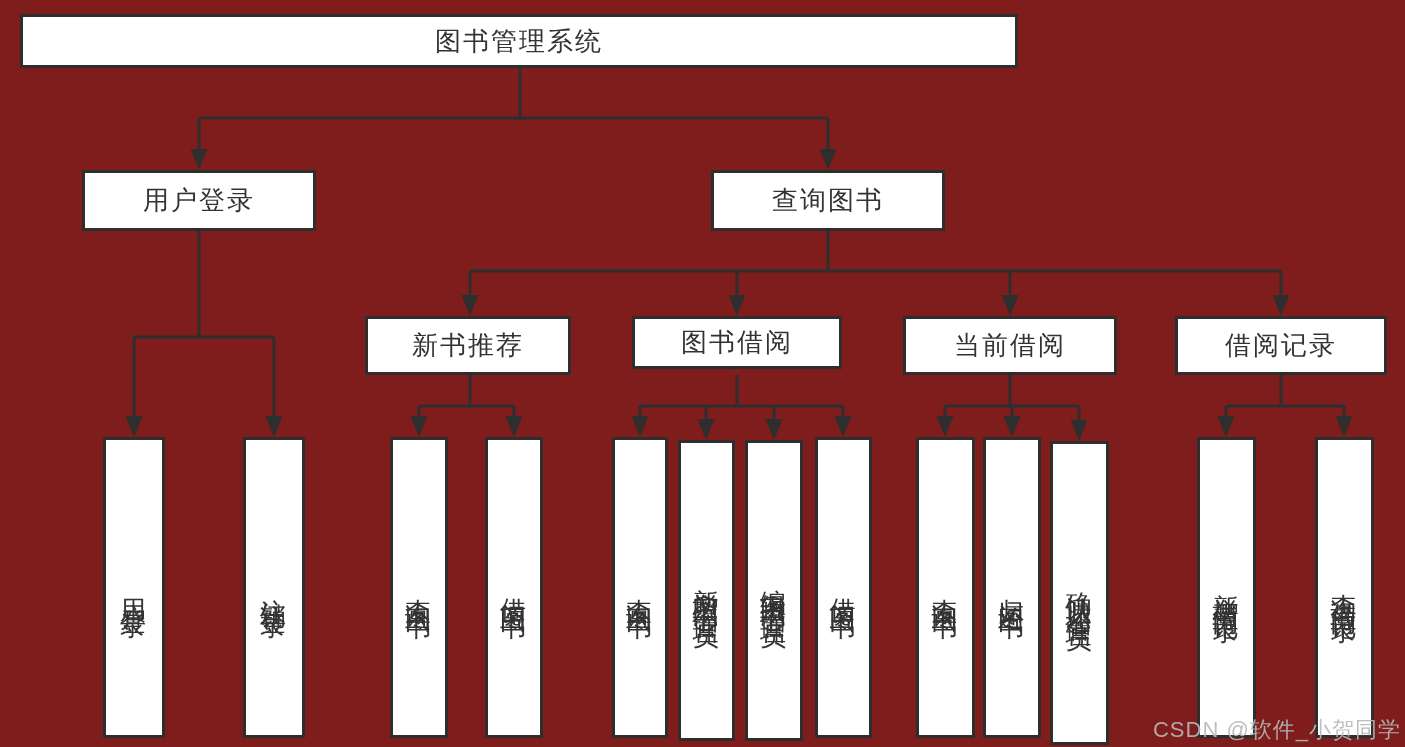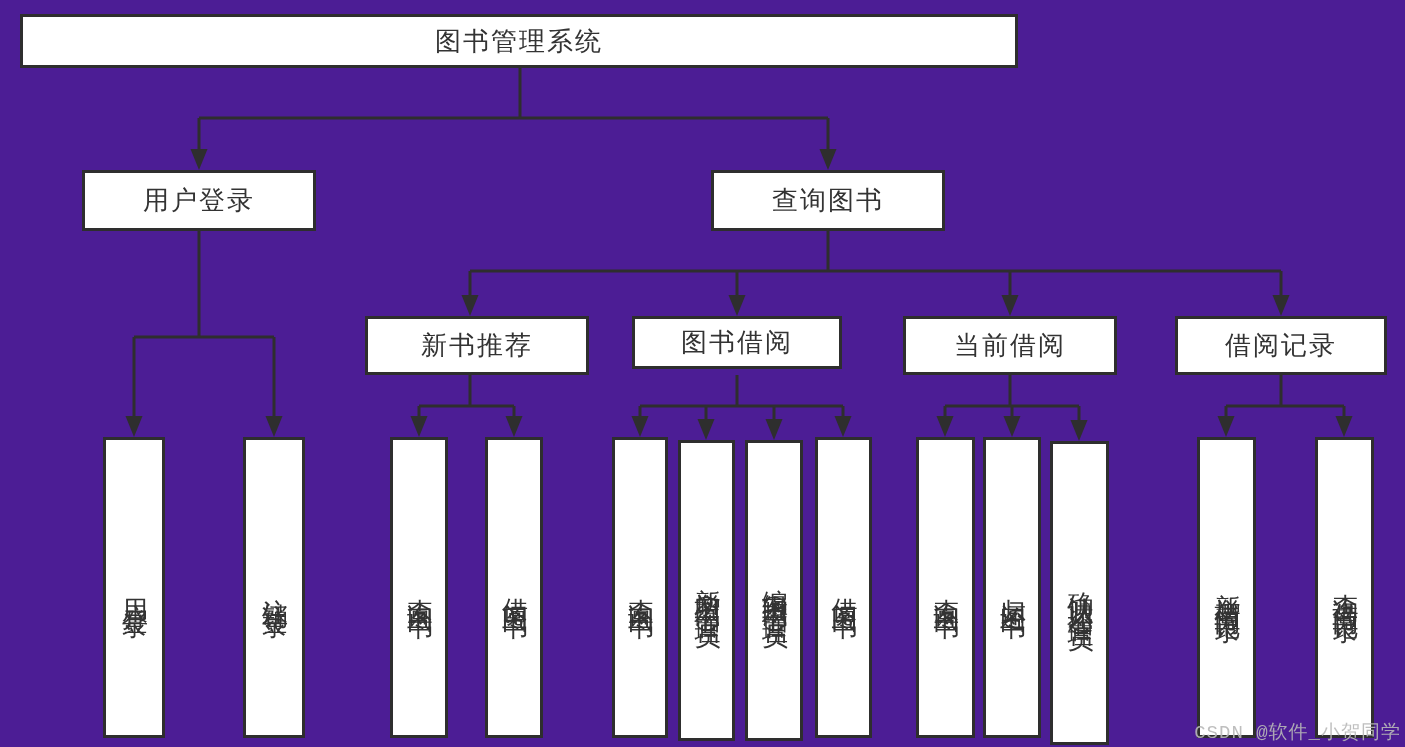--- a/index.html
+++ b/index.html
@@ -1,22 +1,22 @@
 <!DOCTYPE html>
 <html><head>
 <meta charset="utf-8">
 <style>
   html, body { margin: 0; padding: 0; background: #ffffff; }
   .canvas {
     position: relative;
     width: 1405px;
     height: 747px;
-    background: #4c1d95;
+    background: #7f1d1d;
     overflow: hidden;
-    font-family: Liberation Mono, monospace;
+    font-family: Liberation Sans, sans-serif;
   }
   .connectors {
     position: absolute;
     left: 0; top: 0;
     width: 1405px;
     height: 747px;
   }
   .node {
     position: absolute;
     box-sizing: border-box;
@@ -33,21 +33,21 @@
   .leaf {
     writing-mode: vertical-rl;
     text-orientation: mixed;
     letter-spacing: 5px;
     white-space: normal;
   }
   .watermark {
     position: absolute;
     right: 4px;
     bottom: 2px;
-    font-size: 19px;
+    font-size: 22px;
     letter-spacing: 1px;
     color: #b8b8b8;
     opacity: 0.9;
     z-index: 10;
   }
 </style>
 </head>
 <body>
 
 <div class="canvas">
@@ -90,21 +90,21 @@
       <polygon points="1217.5,416 1234.5,416 1226,437"></polygon>
       <polygon points="1335.5,416 1352.5,416 1344,437"></polygon>
     </g>
   </svg>
 
   <div class="node" style="left:20px; top:14px; width:998px; height:54px;">图书管理系统</div>
 
   <div class="node" style="left:82px; top:170px; width:234px; height:61px;">用户登录</div>
   <div class="node" style="left:711px; top:170px; width:234px; height:61px;">查询图书</div>
 
-  <div class="node" style="left:365px; top:316px; width:224px; height:59px;">新书推荐</div>
+  <div class="node" style="left:365px; top:316px; width:206px; height:59px;">新书推荐</div>
   <div class="node" style="left:632px; top:316px; width:210px; height:53px;">图书借阅</div>
   <div class="node" style="left:903px; top:316px; width:214px; height:59px;">当前借阅</div>
   <div class="node" style="left:1175px; top:316px; width:212px; height:59px;">借阅记录</div>
 
   <div class="node leaf" style="left:103px; top:437px; width:62px; height:301px;">用户登录</div>
   <div class="node leaf" style="left:243px; top:437px; width:62px; height:301px;">注销登录</div>
 
   <div class="node leaf" style="left:390px; top:437px; width:58px; height:301px;">查询图书</div>
   <div class="node leaf" style="left:485px; top:437px; width:58px; height:301px;">借阅图书</div>
 

